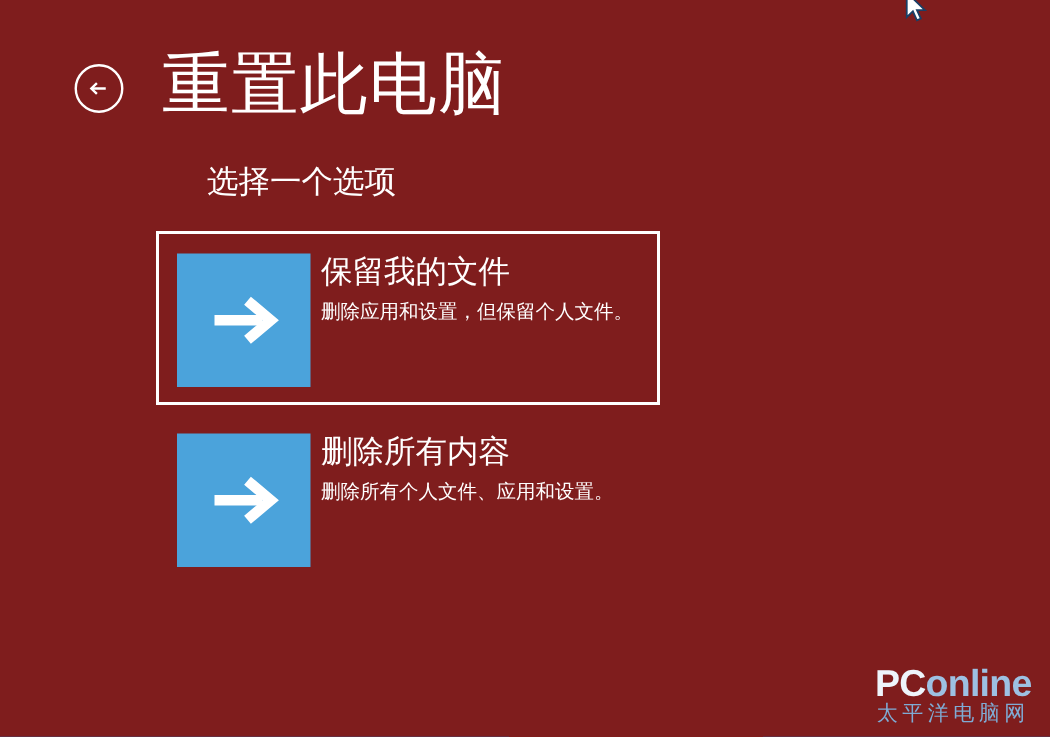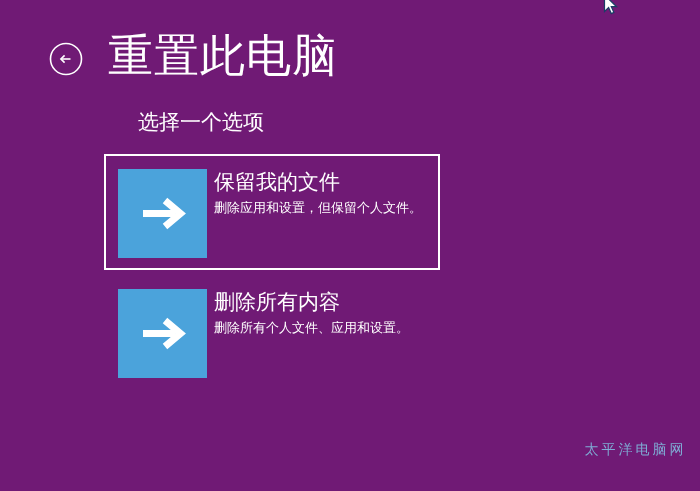--- a/index.html
+++ b/index.html
@@ -12,21 +12,21 @@
     overflow: hidden;
     background: #2167b1;
     font-family: "Liberation Sans", "DejaVu Sans", sans-serif;
     -webkit-font-smoothing: antialiased;
   }
 
   #screen {
     position: relative;
     width: 700px;
     height: 491px;
-    background: #701a75;
+    background: #7f1d1d;
   }
 
   
   #header {
     position: absolute;
     left: 0;
     top: 0;
     width: 700px;
     height: 150px;
   }
@@ -222,20 +222,21 @@
       </div>
       <div class="option-text">
         <div class="option-title">保留我的文件</div>
         <div class="option-desc">删除应用和设置，但保留个人文件。</div>
       </div>
     </div>
 
   </div>
 
   <div id="watermark">
+    <div id="watermark-main"><span class="wm-strong">PC</span><span>online</span></div>
     <div id="watermark-sub">太平洋电脑网</div>
   </div>
 
   <div id="cursor">
     <svg width="18" height="24" viewBox="0 0 18 24" aria-hidden="true">
       <path d="M1.5 1 L1.5 17.5 L5.6 13.6 L8.3 19.6 L10.9 18.4 L8.3 12.7 L13.6 12.7 Z" fill="#ffffff" stroke="#1a3f66" stroke-width="1.2" stroke-linejoin="miter"></path>
     </svg>
   </div>
 
 </div>

